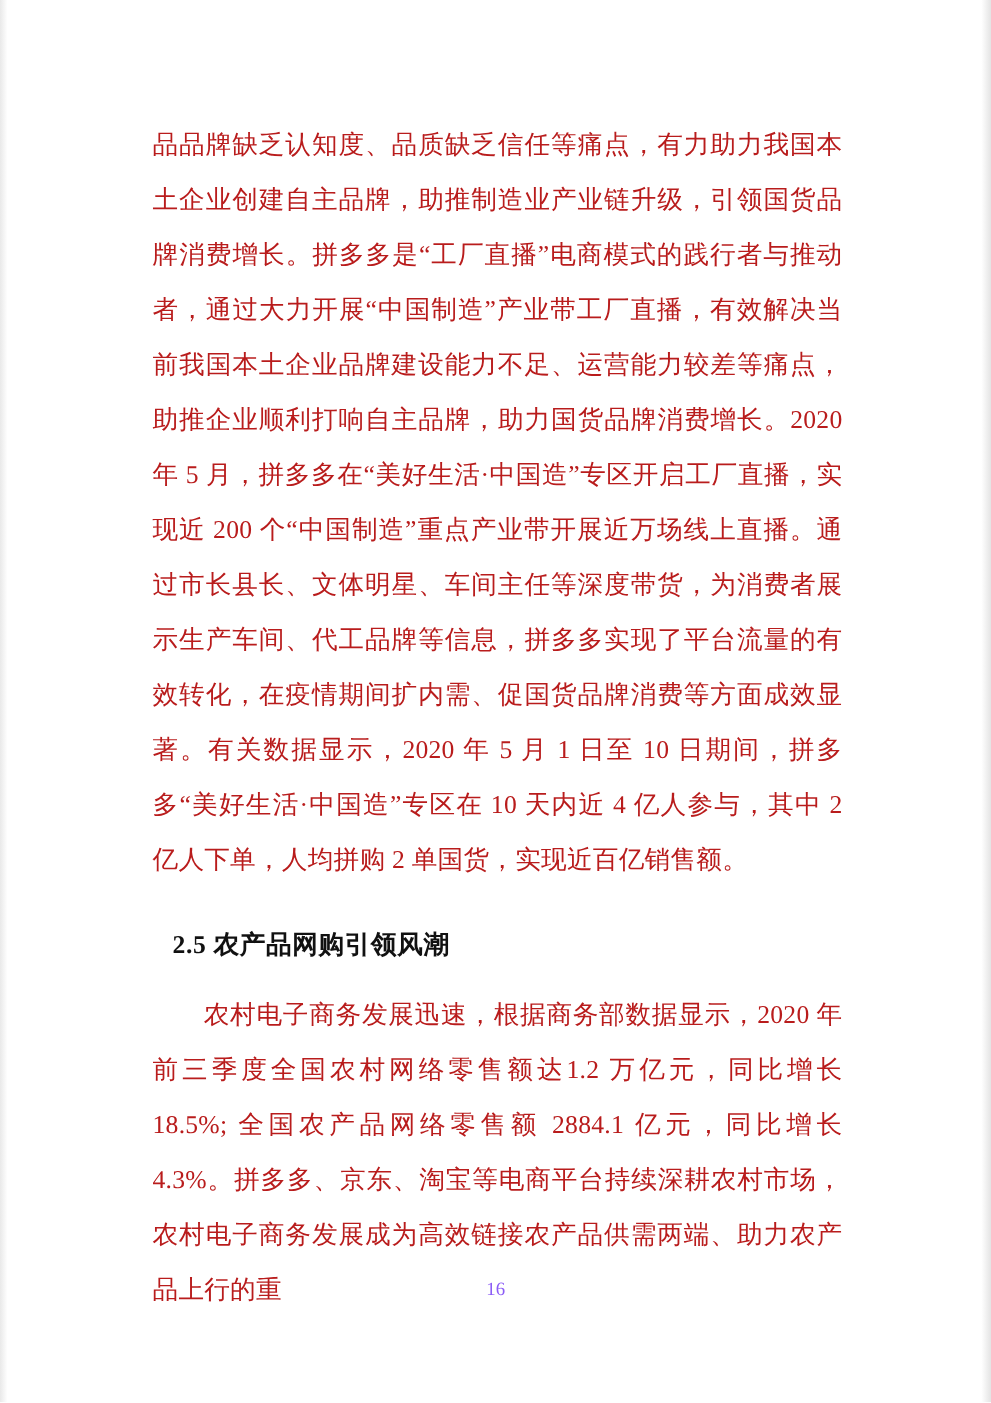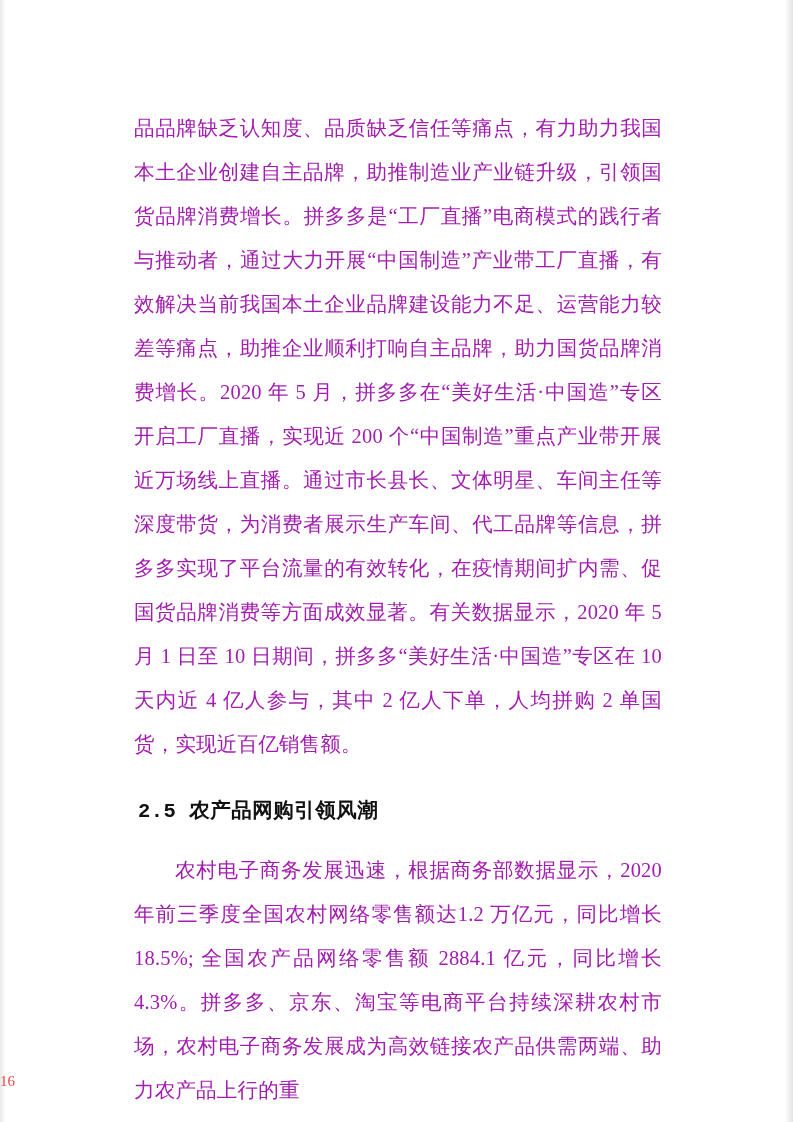--- a/index.html
+++ b/index.html
@@ -18,50 +18,50 @@
     box-sizing: border-box;
     overflow: hidden;
   }
   .content {
     position: absolute;
     left: 118px;
     top: 90px;
     width: 560px;
   }
   p.body-par {
-    margin: 16px;
+    margin: 4px;
     font-size: 20.5px;
     line-height: 44px;
-    color: #a21caf;
+    color: #b91c1c;
     text-align: justify;
     text-justify: inter-ideograph;
     letter-spacing: 0.2px;
     font-family: "Liberation Serif", "DejaVu Serif", serif;
   }
   p.body-par.indent {
     text-indent: 41px;
   }
   h2.section-heading {
     margin: 26px 0 14px 0;
     font-size: 20.5px;
     line-height: 40px;
     font-weight: bold;
     color: #111111;
     text-indent: 20px;
     letter-spacing: 0.5px;
-    font-family: Liberation Mono, monospace;
+    font-family: Liberation Serif, serif;
   }
   .page-number {
     position: absolute;
     left: 0;
     right: 0;
-    top: 1073px;
-    text-align: left;
+    top: 1024px;
+    text-align: center;
     font-size: 15px;
-    color: #ef4444;
+    color: #8b5cf6;
     font-family: "Liberation Serif", "DejaVu Serif", serif;
   }
   
   .edge-left {
     position: absolute;
     left: 0;
     top: 0;
     width: 6px;
     height: 1122px;
     background: linear-gradient(to right, #e9e9e9, #ffffff);

